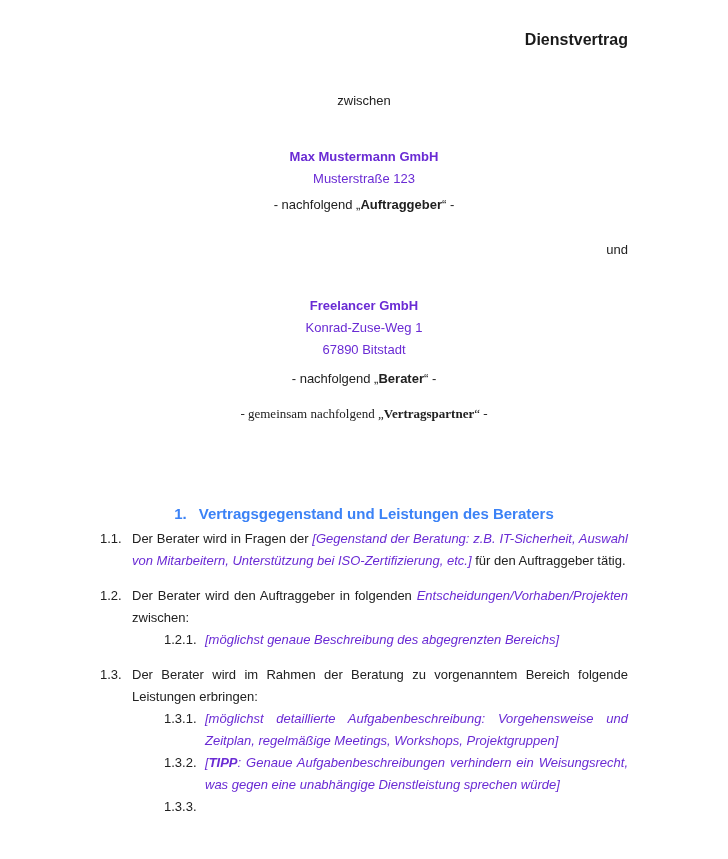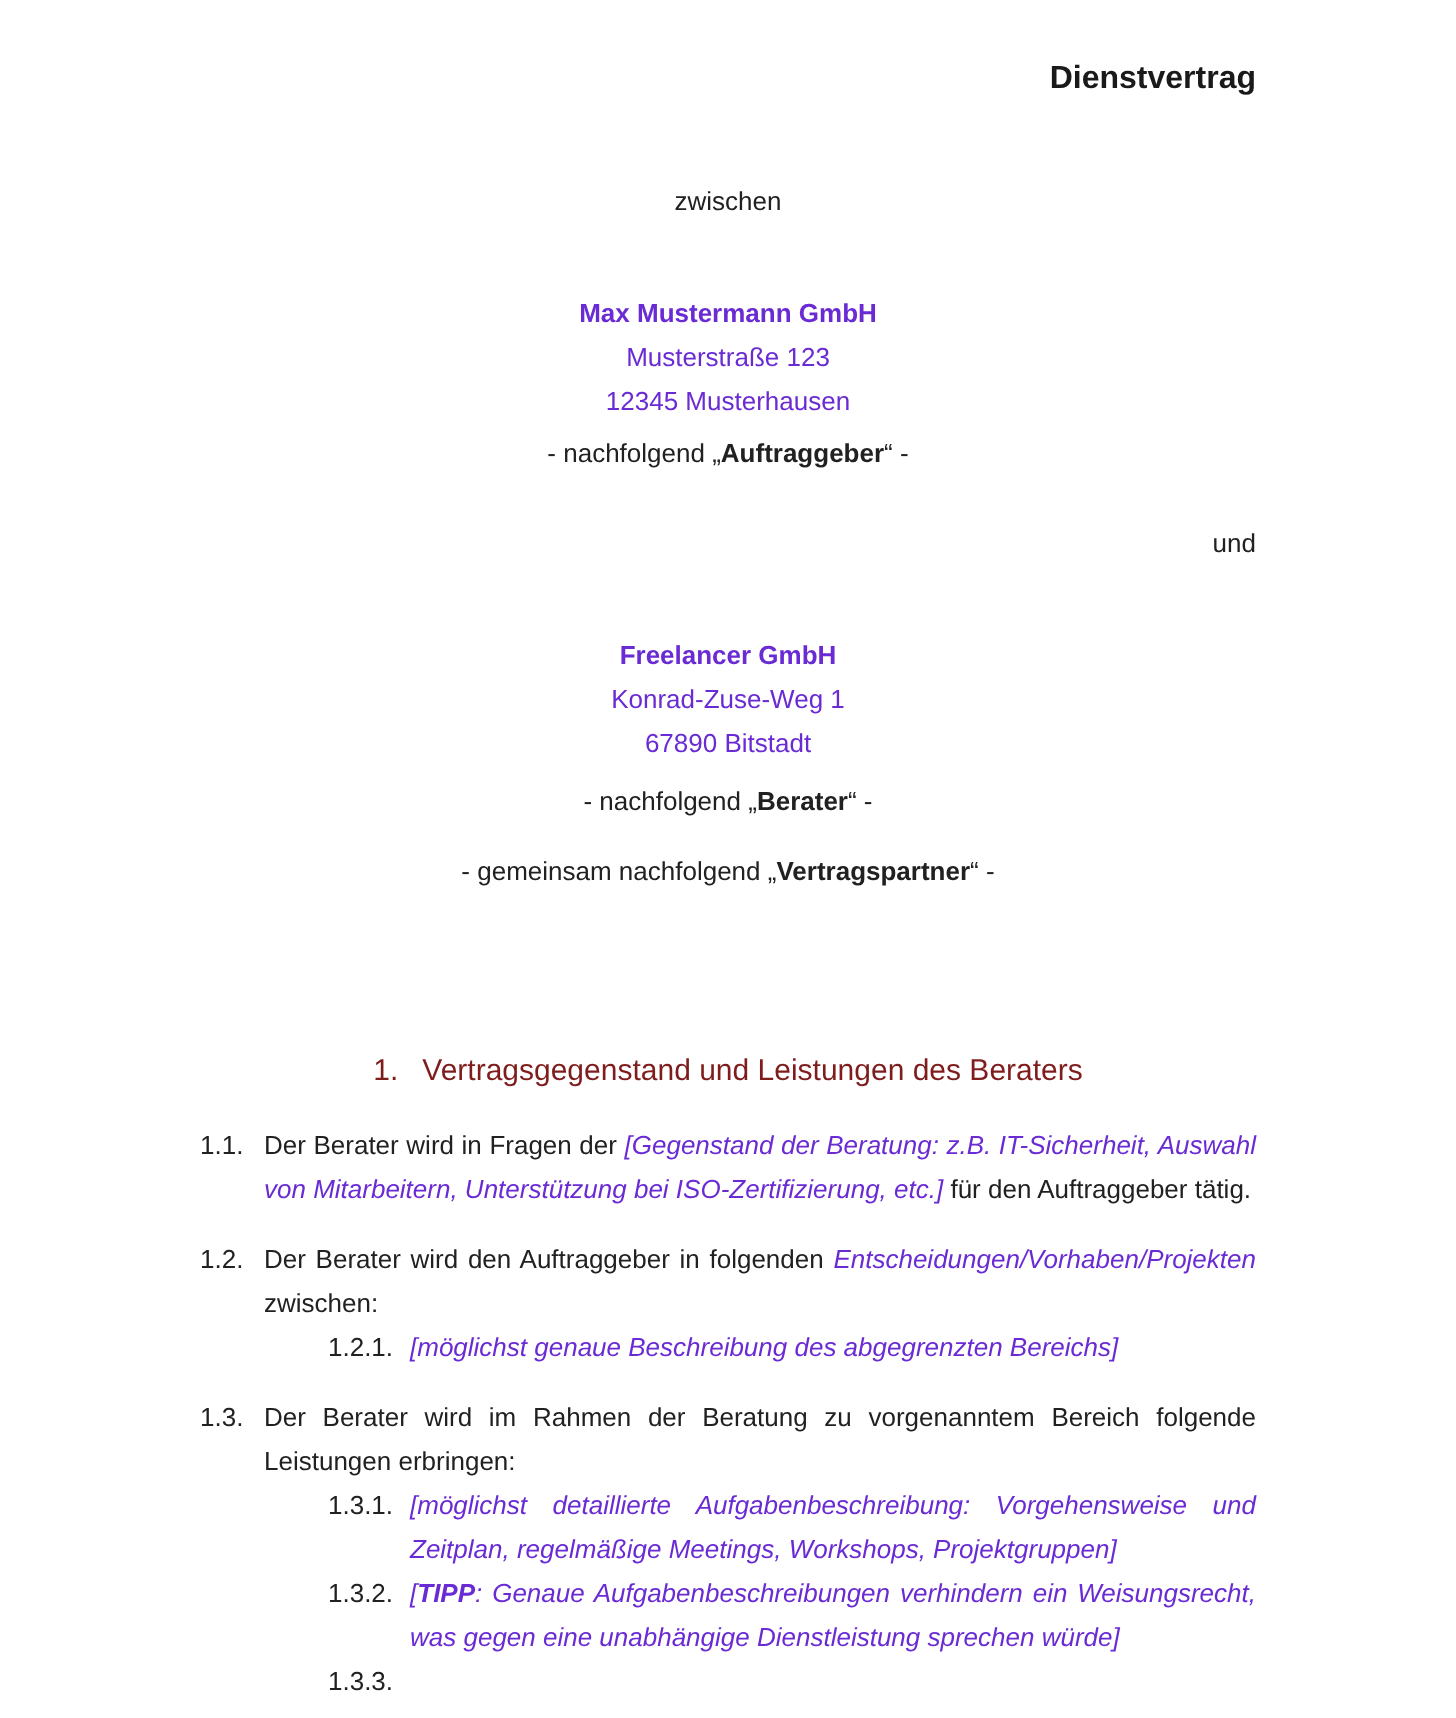--- a/index.html
+++ b/index.html
@@ -31,35 +31,35 @@
     line-height: 20px;
     color: #1a1a1a;
   }
   .between-label { margin-top: 40px; text-align: center; }
 
   .party-block { margin-top: 34px; text-align: center; color: #6a2bd4; }
   .party-name { font-weight: bold; }
 
   .designation { margin-top: 4px; }
   .designation-berater { margin-top: 7px; }
-  .designation-joint { margin-top: 13px; }
+  .designation-joint { margin-top: 13px; font-family: Liberation Serif, serif; }
   .and-label { margin-top: 23px; text-align: right; }
   .party-block-2 { }
 
   .section-heading {
     margin: 78px 0 0 0;
     text-align: center;
     font-size: 15px;
-    font-weight: normal;
+    font-weight: bold;
     line-height: 21px;
-    color: #7f1d1d;
+    color: #3b82f6;
   }
   .section-heading .sec-num { margin-right: 12px; }
 
-  .clauses { margin-top: 16px; }
+  .clauses { margin-top: 4px; }
 
   .clause {
     position: relative;
     padding-left: 32px;
     text-align: justify;
   }
   .clause .cnum {
     position: absolute;
     left: 0;
     top: 0;
@@ -93,21 +93,20 @@
 
 <div class="page">
 
   <h1 class="doc-title">Dienstvertrag</h1>
 
   <p class="center between-label">zwischen</p>
 
   <div class="party-block">
     <p class="party-name">Max Mustermann GmbH</p>
     <p class="party-line">Musterstraße 123</p>
-    <p class="party-line">12345 Musterhausen</p>
   </div>
 
   <p class="center designation"><span>- nachfolgend „</span><b>Auftraggeber</b><span>“ -</span></p>
 
   <p class="center and-label">und</p>
 
   <div class="party-block party-block-2">
     <p class="party-name">Freelancer GmbH</p>
     <p class="party-line">Konrad-Zuse-Weg 1</p>
     <p class="party-line">67890 Bitstadt</p>

